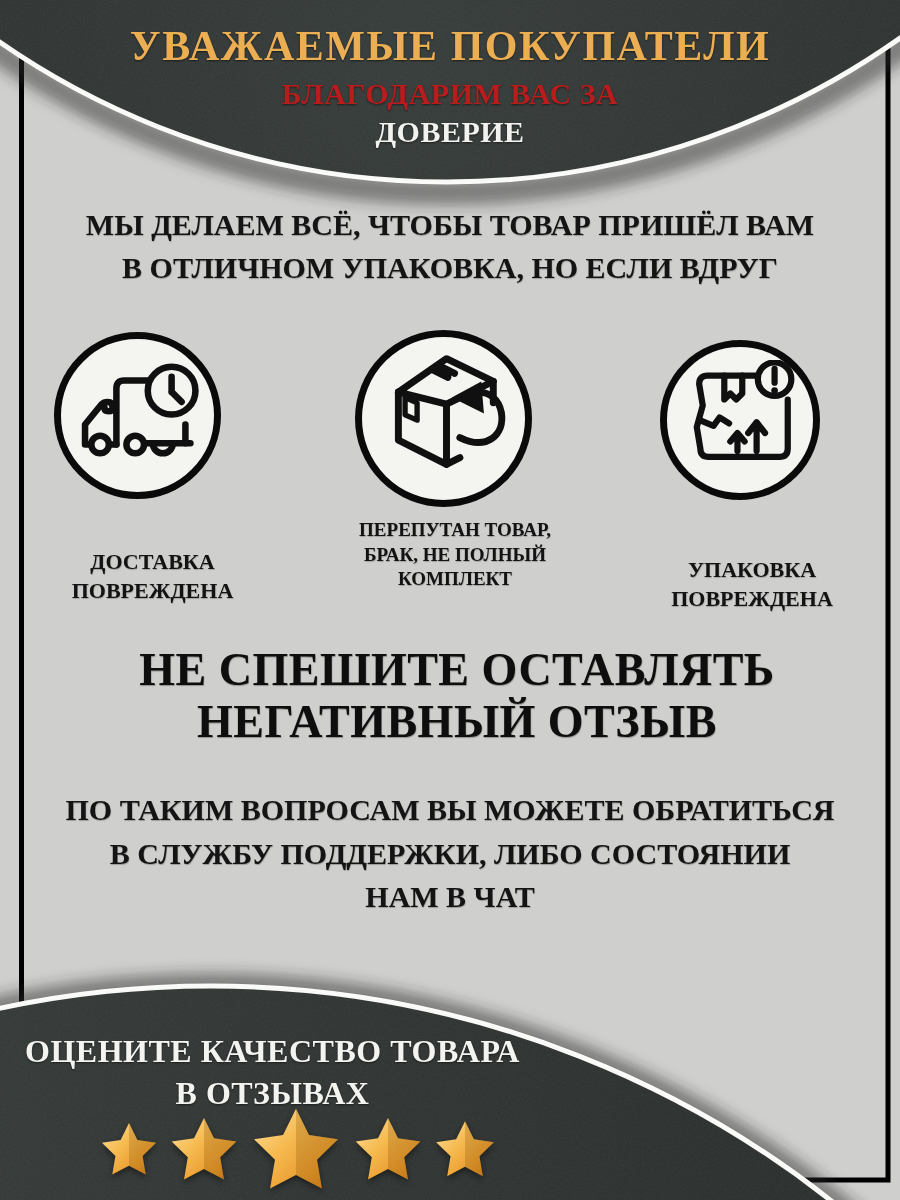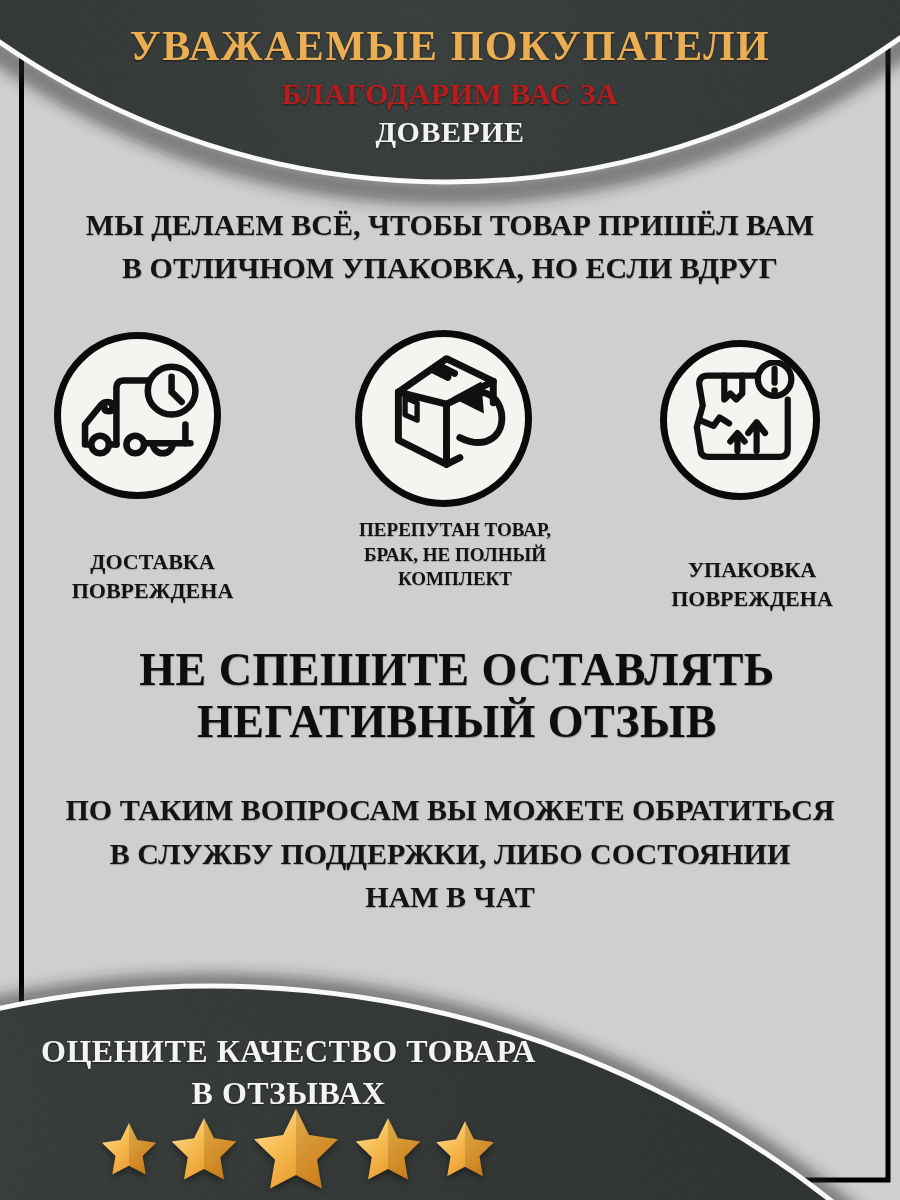--- a/index.html
+++ b/index.html
@@ -26,21 +26,21 @@
     box-sizing:border-box;display:flex;align-items:center;justify-content:center;}
   .issue-circle svg{width:82%;height:82%;}
   .c0{left:54px;top:332px;width:167px;height:167px;}
   .c1{left:355px;top:330px;width:177px;height:177px;}
   .c2{left:660px;top:340px;width:160px;height:160px;}
   .issue-label{color:#131313;line-height:1.3;text-shadow:.5px .8px .8px rgba(0,0,0,.22);margin-top:44px;}
   .l0{top:504px;left:30px;width:245px;font-size:22px;}
   .l1{top:474px;left:310px;width:290px;font-size:19px;}
   .l2{top:512px;left:628px;width:248px;font-size:22px;}
   
-  .foot-title{top:1030px;left:26px;width:525px;font-size:32px;line-height:1.32;color:#f3f3f0;letter-spacing:.5px;text-shadow:0 1px 2px rgba(0,0,0,.5);}
+  .foot-title{top:1030px;left:10px;width:525px;font-size:32px;line-height:1.32;color:#f3f3f0;letter-spacing:.5px;text-shadow:0 1px 2px rgba(0,0,0,.5);}
   .stars-row{position:absolute;left:98px;top:1098px;height:102px;display:flex;align-items:center;gap:7px;}
   .stars-row svg{display:block;filter:drop-shadow(0 3px 3px rgba(0,0,0,.45));}
   .hidden-defs{position:absolute;width:0;height:0;overflow:hidden;}
 </style>
 </head>
 <body>
 
 <div class="stage">
 
   <svg class="bg" viewBox="0 0 900 1200" preserveAspectRatio="none">

